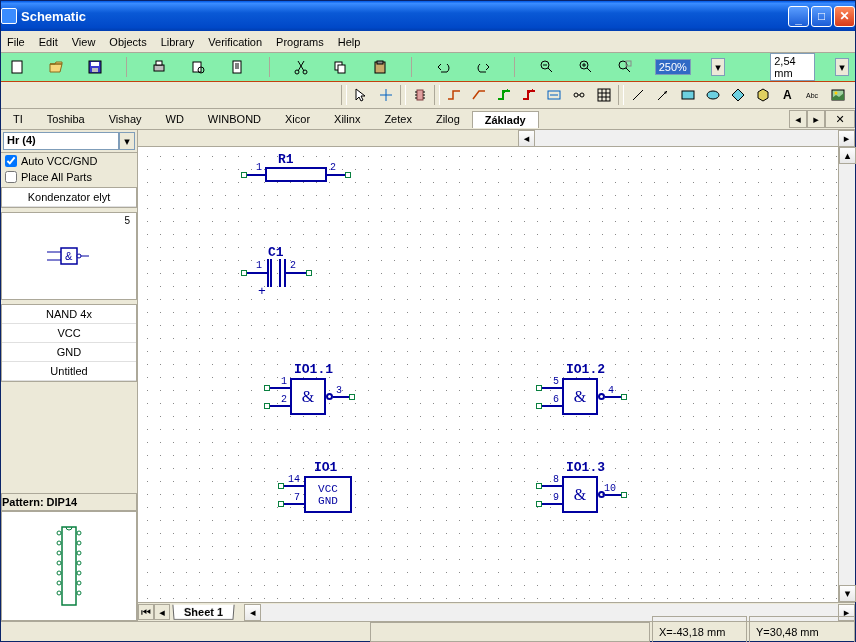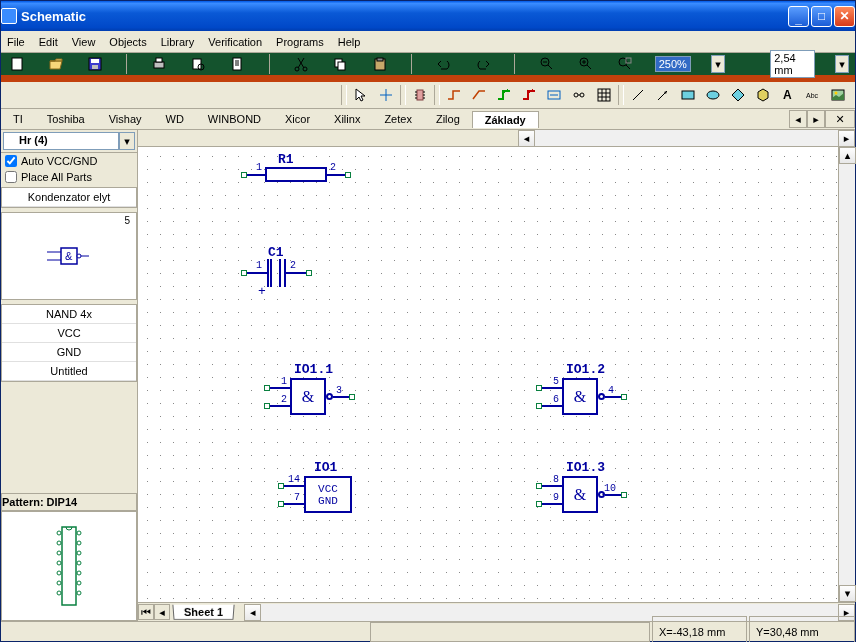--- a/index.html
+++ b/index.html
@@ -11,41 +11,41 @@
 .titlebar-text { color: #fff; font-weight: bold; flex: 1; font-size: 13px; }
 .winbtns { display: flex; gap: 2px; }
 .winbtn { width: 21px; height: 21px; border-radius: 3px; border: 1px solid #fff; font-weight: bold; font-size: 12px; display: flex; align-items: center; justify-content: center; color: #fff; cursor: pointer; }
 .winbtn.min { background: linear-gradient(#5a9eff, #1a5cd6); }
 .winbtn.max { background: linear-gradient(#5a9eff, #1a5cd6); }
 .winbtn.close { background: linear-gradient(#ff8a5a, #d63a1a); }
 
 .menubar { background: #ece9d8; height: 22px; display: flex; align-items: center; padding: 0 6px; gap: 14px; border-bottom: 1px solid #aca899; }
 .menubar span { cursor: default; }
 
-.toolbar { background: #14532d; height: 29px; display: flex; align-items: center; padding: 0 6px; gap: 20px; border-bottom: 7px solid #c2410c; }
+.toolbar { background: #86efac; height: 29px; display: flex; align-items: center; padding: 0 6px; gap: 20px; border-bottom: 1px solid #c2410c; }
 .tbtn { width: 22px; height: 22px; display: flex; align-items: center; justify-content: center; cursor: pointer; }
 .sep { width: 1px; height: 20px; background: #aca899; margin: 0 2px; }
 .zoomfield { background: #fff; border: 1px solid #7f9db9; padding: 1px 3px; width: 40px; color: #000; }
 .zoomfield.sel { background: #316ac5; color: #fff; }
 .dropbtn { width: 16px; height: 18px; background: #ece9d8; border: 1px solid #7f9db9; display: flex; align-items: center; justify-content: center; cursor: pointer; }
 .unitfield { background: #fff; border: 1px solid #7f9db9; padding: 1px 3px; width: 50px; }
 
 .toolbar2 { background: #ece9d8; height: 27px; display: flex; align-items: center; justify-content: flex-end; padding: 0 6px; gap: 3px; border-bottom: 1px solid #aca899; }
 .toolbar2 .sep2 { width: 6px; height: 20px; border-left: 1px solid #aca899; border-right: 1px solid #fff; }
 
 .libbar { background: #ece9d8; height: 21px; display: flex; align-items: center; border-bottom: 1px solid #aca899; }
 .libtab { padding: 2px 12px; cursor: pointer; color: #000; }
 .libtab.active { background: #fff; border: 1px solid #aca899; border-bottom: none; font-weight: bold; }
 .libnav { display: flex; margin-left: auto; }
 .libnav .navbtn { width: 18px; height: 18px; border: 1px solid #aca899; background: #ece9d8; display: flex; align-items: center; justify-content: center; cursor: pointer; }
 
 .workarea { flex: 1; display: flex; min-height: 0; }
 .sidebar { width: 137px; background: #ece9d8; display: flex; flex-direction: column; border-right: 1px solid #aca899; }
 .partselect { display: flex; padding: 2px; border-bottom: 1px solid #aca899; }
-.partselect .combo { flex: 1; background: #fff; border: 1px solid #7f9db9; padding: 1px 15px; font-weight: bold; }
+.partselect .combo { flex: 1; background: #fff; border: 1px solid #7f9db9; padding: 1px 3px; font-weight: bold; }
 .checkrow { padding: 2px 4px; display: flex; align-items: center; gap: 4px; }
 .checkrow input { width: 12px; height: 12px; }
 .partlist { background: #fff; border: 1px solid #aca899; margin: 2px 0; }
 .partitem { padding: 3px 6px; border-bottom: 1px solid #e0e0e0; text-align: center; cursor: pointer; }
 .partpreview { background: #fff; height: 88px; border: 1px solid #aca899; margin: 2px 0; position: relative; display: flex; align-items: center; justify-content: center; }
 .partpreview .pin5 { position: absolute; top: 2px; right: 6px; font-size: 10px; }
 .patternlabel { background: #ece9d8; padding: 2px 0; border: 1px solid #aca899; font-weight: bold; }
 .patternpreview { background: #fff; flex: 1; border: 1px solid #aca899; display: flex; align-items: center; justify-content: center; }
 
 .canvas-wrap { flex: 1; display: flex; flex-direction: column; background: #ece9d8; min-height: 0; }

